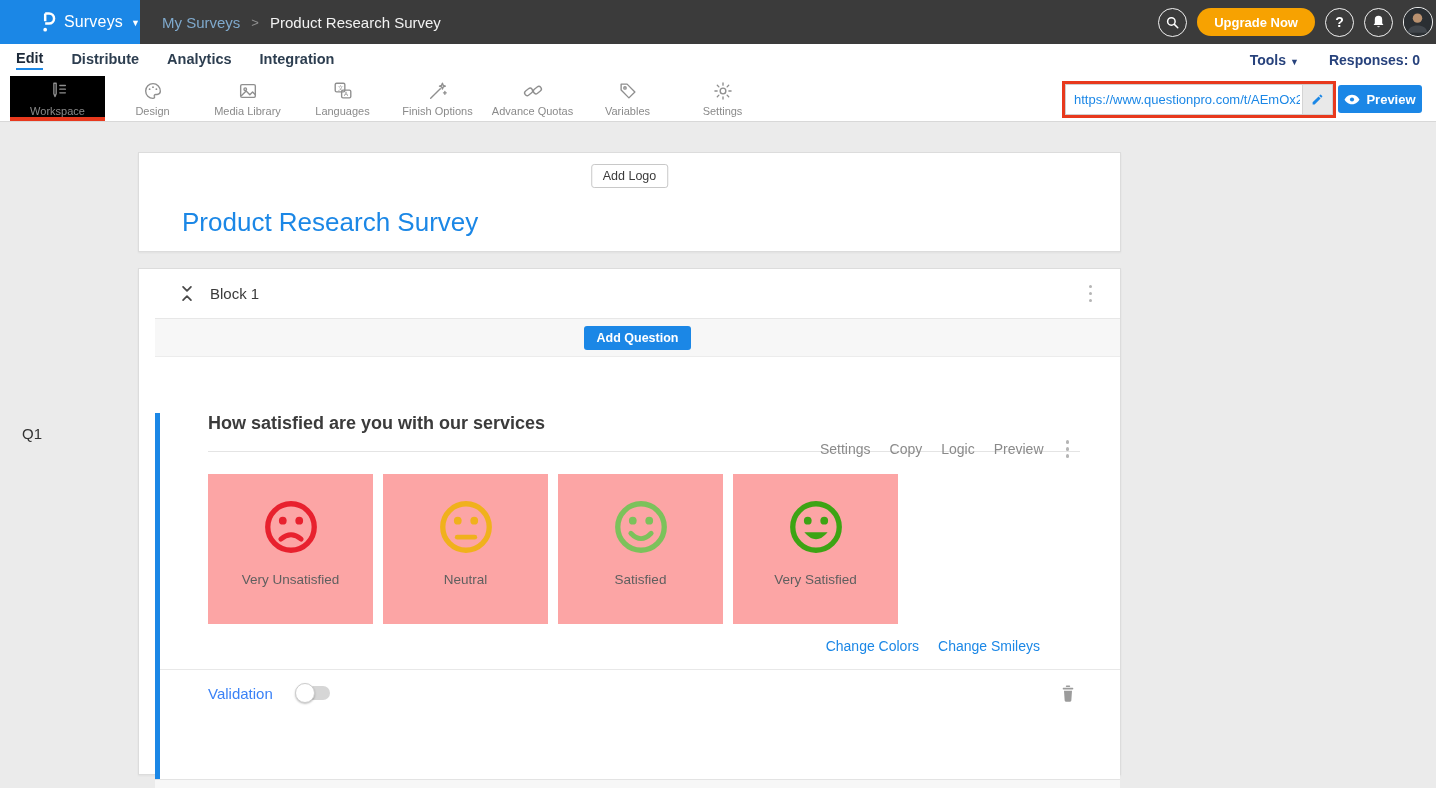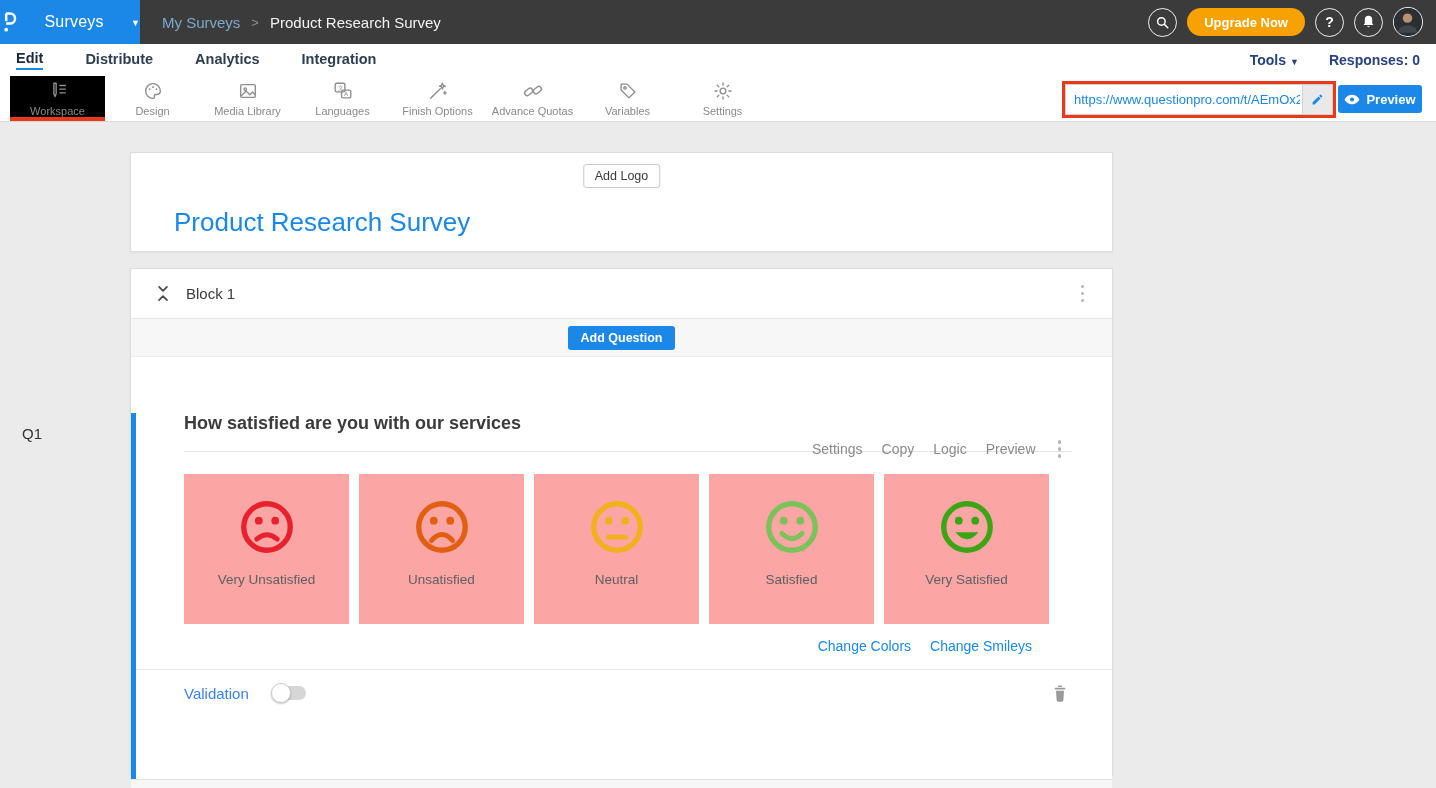--- a/index.html
+++ b/index.html
@@ -1,35 +1,35 @@
 <!DOCTYPE html>
 <html><head>
 <meta charset="utf-8">
 <style>
   * { margin:0; padding:0; box-sizing:border-box; }
   html,body { width:1436px; height:788px; }
   body { font-family:"Liberation Sans", sans-serif; background:#ebebeb; position:relative; overflow:hidden; }
 
   
   .navbar { position:absolute; left:0; top:0; width:1436px; height:44px; background:#3b3b3b; display:flex; align-items:center; }
-  .logo-block { width:140px; height:44px; background:#1b87e6; display:flex; align-items:center; justify-content:space-between; gap:8px; color:#fff; cursor:pointer; }
+  .logo-block { width:140px; height:44px; background:#1b87e6; display:flex; align-items:center; justify-content:flex-end; gap:8px; color:#fff; cursor:pointer; }
   .logo-mark svg { display:block; }
   .logo-label { font-size:16px; letter-spacing:.2px; }
   .logo-caret { font-size:9px; margin-top:2px; }
   .breadcrumb { margin-left:22px; display:flex; align-items:center; gap:11px; font-size:15px; }
   .bc-parent { color:#7fa9cc; cursor:pointer; }
   .bc-sep { color:#909090; font-size:13px; }
   .bc-current { color:#f2f2f2; }
-  .top-right { margin-left:auto; display:flex; align-items:center; gap:10px; padding-right:13px; }
+  .top-right { margin-left:auto; display:flex; align-items:center; gap:10px; padding-right:3px; }
   .circle-btn { width:29px; height:29px; border-radius:50%; border:1.5px solid rgba(255,255,255,.92); display:flex; align-items:center; justify-content:center; color:#fff; cursor:pointer; font-size:14px; font-weight:700; }
   .upgrade-btn { height:28px; padding:0 17px; border-radius:14px; background:#f7a201; color:#fff; font-size:13px; font-weight:700; display:flex; align-items:center; cursor:pointer; }
   .avatar { width:30px; height:30px; border-radius:50%; border:1.5px solid rgba(255,255,255,.92); background:#23272b; overflow:hidden; cursor:pointer; }
 
   
-  .nav-tabs { position:absolute; left:0; top:44px; width:1436px; height:32px; background:#fff; display:flex; align-items:center; padding:0 16px; gap:42px;justify-content:flex-end; }
+  .nav-tabs { position:absolute; left:0; top:44px; width:1436px; height:32px; background:#fff; display:flex; align-items:center; padding:0 16px; gap:28px;justify-content:flex-end; }
   .tab { font-size:14.5px; font-weight:600; color:#2d3e50; cursor:pointer; padding-bottom:2px; }
   .tab.active { color:#1d2a3a; border-bottom:2px solid #1b87e6; }
   .nav-right { margin-left:auto; display:flex; align-items:center; gap:30px; font-size:14px; font-weight:600; color:#27427c; }
   .nav-right .caret { font-size:9px; margin-left:4px; }
   .nav-right > div { cursor:pointer; }
   .nav-right .responses { cursor:default; }
 
   
   .toolbar { position:absolute; left:0; top:76px; width:1436px; height:46px; background:#fff; border-bottom:1px solid #d8d8d8; display:flex; padding-left:10px; }
   .tool-item { width:95px; height:100%; display:flex; flex-direction:column; align-items:center; justify-content:center; gap:3px; cursor:pointer; }
@@ -43,21 +43,21 @@
   .url-annotation { position:absolute; right:100px; top:5px; width:274px; height:37px; border:3px solid #e8391d; display:flex; align-items:center; background:#fff; }
   .url-input-wrap { flex:1; height:100%; display:flex; align-items:stretch; border:1px solid #cfcfcf; }
   .url-input { flex:1; border:none; outline:none; font-size:13px; color:#1b87e6; padding:0 2px 0 8px; white-space:nowrap; overflow:hidden; font-family:"Liberation Sans", sans-serif; min-width:0; }
   .url-edit { width:30px; background:#e9e9e9; border-left:1px solid #d4d4d4; display:flex; align-items:center; justify-content:center; cursor:pointer; }
   .preview-btn { position:absolute; right:14px; top:9px; width:84px; height:28px; background:#1b87e6; border-radius:3px; color:#fff; font-size:13px; font-weight:600; display:flex; align-items:center; justify-content:center; gap:6px; cursor:pointer; }
 
   
   .content { position:absolute; left:0; top:122px; width:1436px; height:666px; background:#ebebeb; }
   .q-index { position:absolute; left:22px; top:303px; font-size:15px; color:#333; }
 
-  .card { position:absolute; left:130px; width:983px; background:#fff; border:1px solid #dcdcdc; box-shadow:0 1px 2px rgba(0,0,0,.05); }
+  .card { position:absolute; left:138px; width:983px; background:#fff; border:1px solid #dcdcdc; box-shadow:0 1px 2px rgba(0,0,0,.05);padding-left:16px; }
   .card-title { top:30px; height:100px; }
   .add-logo-btn { position:absolute; left:50%; transform:translateX(-50%); top:11px; background:#fff; border:1px solid #c8c8c8; border-radius:3px; padding:4px 11px; font-size:12.5px; color:#3a3a3a; cursor:pointer; }
   .survey-title { position:absolute; left:43px; top:54px; font-size:26px; color:#1b87e6; font-weight:500; cursor:text; }
 
   .card-block { top:146px; height:507px; }
   .block-header { height:50px; display:flex; align-items:center; padding:0 25px; border-bottom:1px solid #e7e7e7; }
   .collapse-icon { cursor:pointer; display:flex; }
   .block-title { margin-left:16px; font-size:15px; color:#3a3a3a; }
   .kebab { display:flex; flex-direction:column; gap:3.5px; padding:3px; cursor:pointer; }
   .kebab i { width:3.5px; height:3.5px; border-radius:50%; background:#b5b5b5; }
@@ -290,29 +290,20 @@
           <div class="smiley-card">
             <svg class="smiley" viewBox="0 0 64 64" style="color:#e8212e">
               <circle cx="32" cy="32" r="24" fill="none" stroke="currentColor" stroke-width="5.5"></circle>
               <circle cx="23.5" cy="25.5" r="4" fill="currentColor"></circle>
               <circle cx="40.5" cy="25.5" r="4" fill="currentColor"></circle>
               <path class="st" d="M21.5 44.5 Q32 35.5 42.5 44.5"></path>
             </svg>
             <div class="smiley-label">Very Unsatisfied</div>
           </div>
           <div class="smiley-card">
-            <svg class="smiley" viewBox="0 0 64 64" style="color:#e05f10">
-              <circle cx="32" cy="32" r="24" fill="none" stroke="currentColor" stroke-width="5.5"></circle>
-              <circle cx="23.5" cy="25.5" r="4" fill="currentColor"></circle>
-              <circle cx="40.5" cy="25.5" r="4" fill="currentColor"></circle>
-              <path class="st" d="M21 46 Q32 33.5 43 46"></path>
-            </svg>
-            <div class="smiley-label">Unsatisfied</div>
-          </div>
-          <div class="smiley-card">
             <svg class="smiley" viewBox="0 0 64 64" style="color:#f0b11c">
               <circle cx="32" cy="32" r="24" fill="none" stroke="currentColor" stroke-width="5.5"></circle>
               <circle cx="23.5" cy="25.5" r="4" fill="currentColor"></circle>
               <circle cx="40.5" cy="25.5" r="4" fill="currentColor"></circle>
               <path class="st" d="M23 42.5 H41"></path>
             </svg>
             <div class="smiley-label">Neutral</div>
           </div>
           <div class="smiley-card">
             <svg class="smiley" viewBox="0 0 64 64" style="color:#7cc25b">

